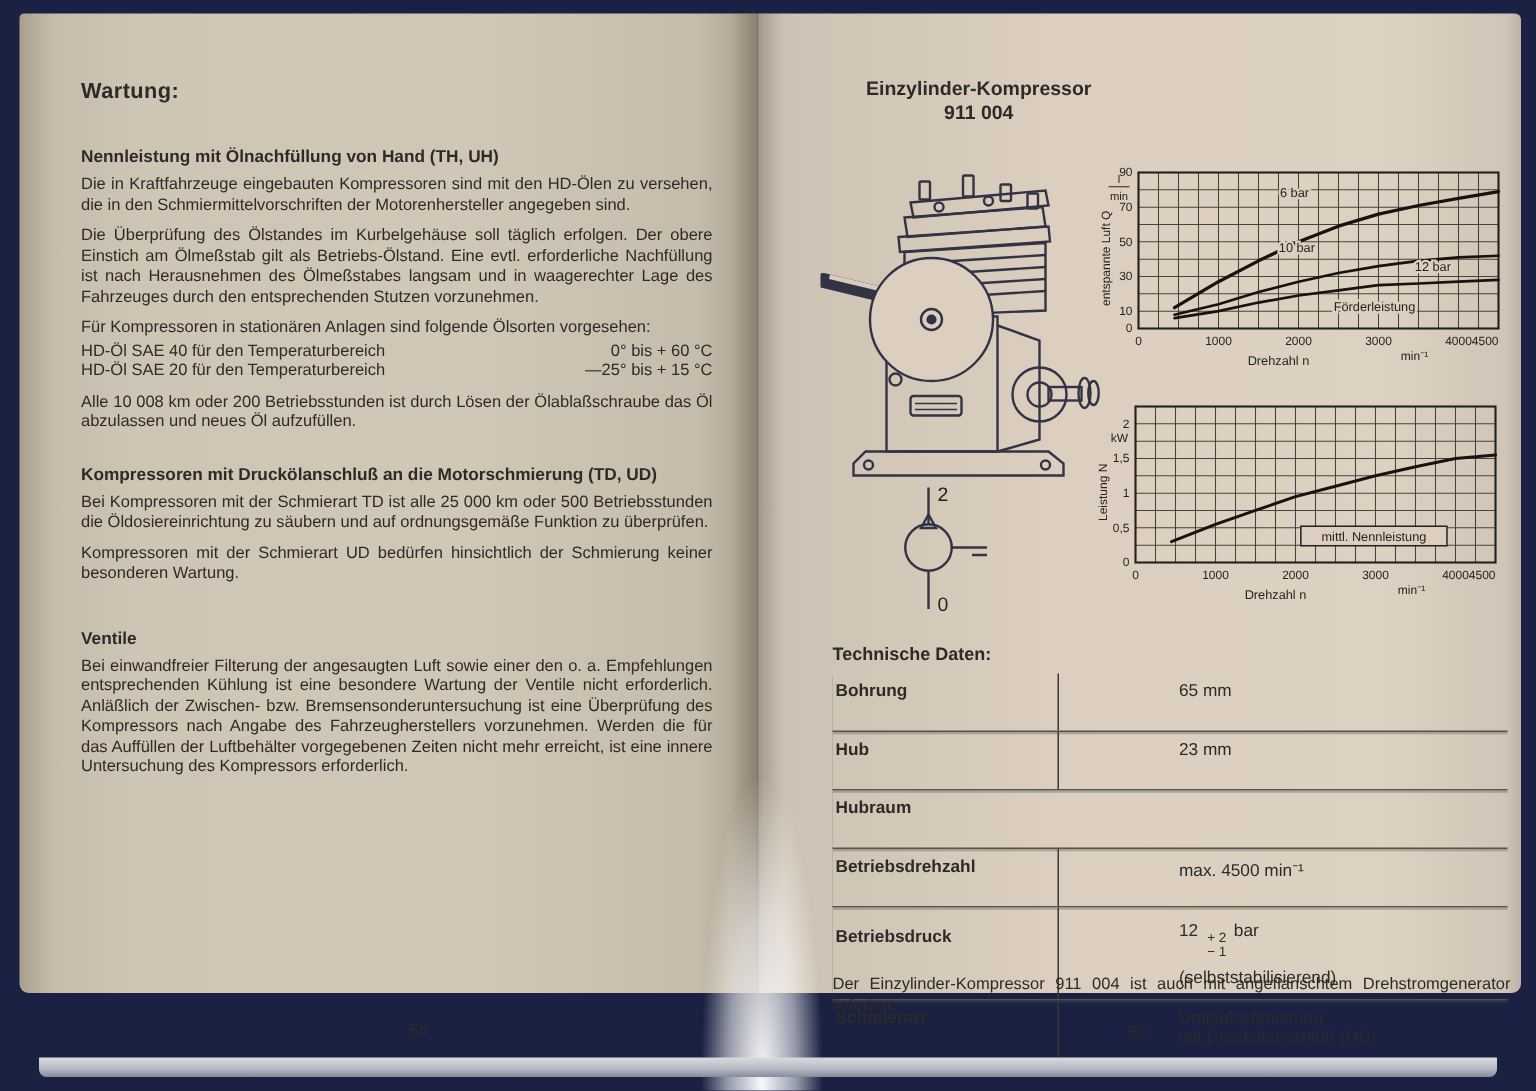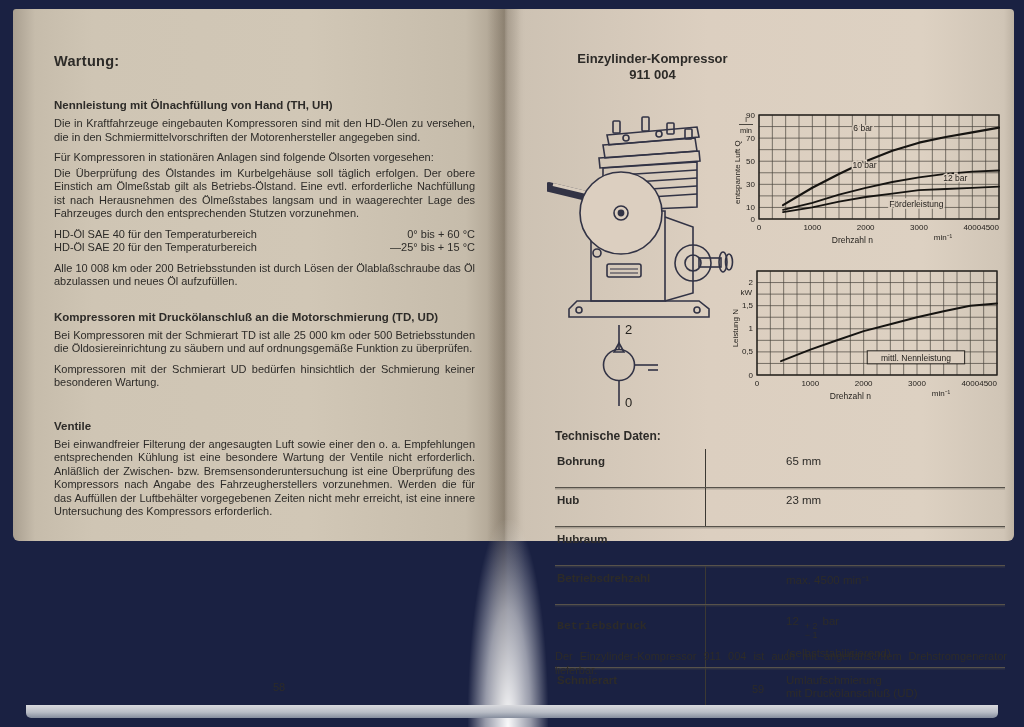--- a/index.html
+++ b/index.html
@@ -3,21 +3,21 @@
 <meta charset="utf-8">
 <style>
   html,body{margin:0;padding:0;}
   body{
     width:1024px;height:727px;overflow:hidden;position:relative;
     background:#1a2142;
     font-family:"Liberation Sans", sans-serif;
     color:#2d2b28;
   }
   .book{position:absolute;inset:0;}
-  .page{position:absolute;top:9px;height:532px;}
+  .page{position:absolute;top:9px;height:653px;}
   .page-left{
     left:13px;width:492px;
     background:linear-gradient(90deg,#a99f90 0,#c6bcab 22px,#cfc5b4 80px,#d1c7b6 60%,#c6bcab 92%,#a89d8c 100%);
     border-radius:3px 0 0 6px;
   }
   .page-right{
     left:505px;width:509px;
     background:linear-gradient(90deg,#b0a596 0,#cdc2b3 16px,#dccfc0 40%,#ddd1c2 82%,#d0c5b6 98%,#bdb2a3 100%);
     border-radius:0 4px 6px 0;
   }
@@ -67,22 +67,22 @@
 <body>
 
 <div class="book">
 
   <div class="page page-left">
     <div class="lcol">
       <div class="h-main">Wartung:</div>
 
       <div class="h-sec">Nennleistung mit Ölnachfüllung von Hand (TH, UH)</div>
       <p class="para">Die in Kraftfahrzeuge eingebauten Kompressoren sind mit den HD-Ölen zu versehen, die in den Schmiermittelvorschriften der Motorenhersteller angegeben sind.</p>
+      <p class="para">Die Überprüfung des Ölstandes im Kurbelgehäuse soll täglich erfolgen. Der obere Einstich am Ölmeßstab gilt als Betriebs-Ölstand. Eine evtl. erforderliche Nachfüllung ist nach Herausnehmen des Ölmeßstabes langsam und in waagerechter Lage des Fahrzeuges durch den entsprechenden Stutzen vorzunehmen.</p>
       <p class="para" style="margin-bottom:2px;">Für Kompressoren in stationären Anlagen sind folgende Ölsorten vorgesehen:</p>
-      <p class="para">Die Überprüfung des Ölstandes im Kurbelgehäuse soll täglich erfolgen. Der obere Einstich am Ölmeßstab gilt als Betriebs-Ölstand. Eine evtl. erforderliche Nachfüllung ist nach Herausnehmen des Ölmeßstabes langsam und in waagerechter Lage des Fahrzeuges durch den entsprechenden Stutzen vorzunehmen.</p>
 
       <div class="oil-rows">
         <div class="oil-row">
           <span>HD-Öl SAE 40 für den Temperaturbereich</span>
           <span>0° bis + 60 °C</span>
         </div>
         <div class="oil-row">
           <span>HD-Öl SAE 20 für den Temperaturbereich</span>
           <span>—25° bis + 15 °C</span>
         </div>
@@ -288,21 +288,21 @@
         <div class="tvalue">23 mm</div>
       </div>
       <div class="trow">
         <div class="tlabel">Hubraum</div>
       </div>
       <div class="trow">
         <div class="tlabel">Betriebsdrehzahl</div>
         <div class="tvalue">max. 4500 min⁻¹</div>
       </div>
       <div class="trow">
-        <div class="tlabel" style="padding-top:14px;font-family:Liberation Mono, monospace;">Betriebsdruck</div>
+        <div class="tlabel" style="padding-top:14px;">Betriebsdruck</div>
         <div class="tvalue" style="padding-top:10px;">
           <span>12</span><span class="frac">
               <span>+ 2</span>
               <span>− 1</span>
             </span><span>bar</span>
           <span class="line2">(selbststabilisierend)</span>
         </div>
       </div>
       <div class="trow">
         <div class="tlabel">Schmierart</div>

